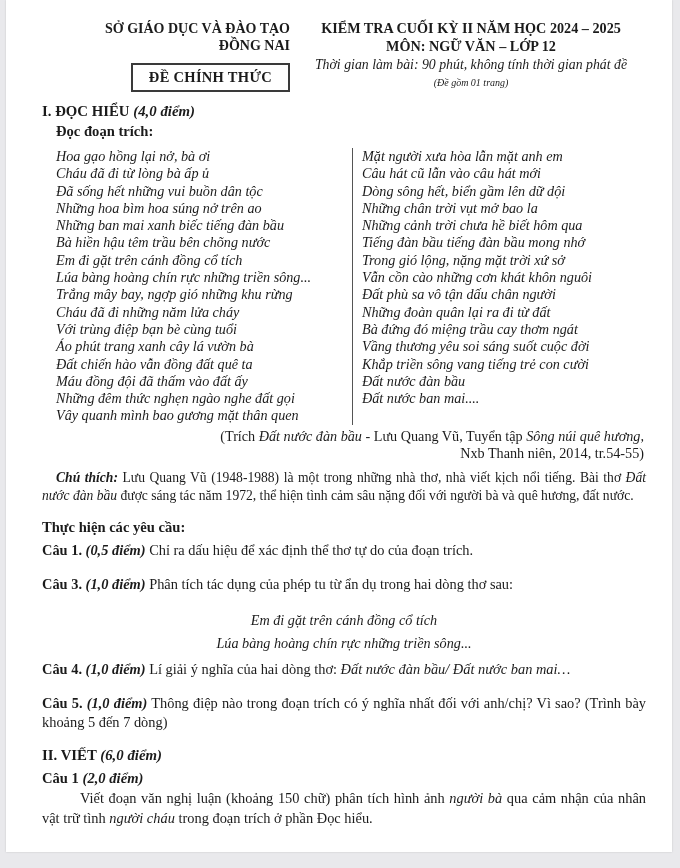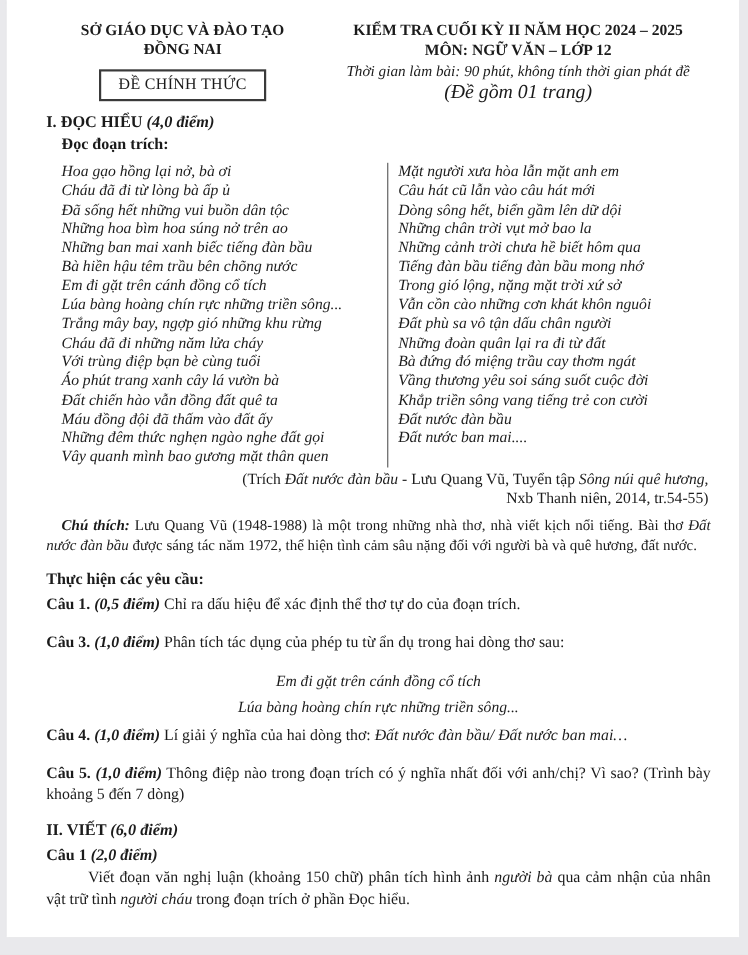--- a/index.html
+++ b/index.html
@@ -2,29 +2,29 @@
 <html lang="vi"><head>
 <meta charset="utf-8">
 <style>
   html,body{margin:0;padding:0;}
   body{background:#dfdfe3;font-family:"Liberation Serif", serif;color:#1b1b1b;}
   .canvas{position:relative;width:680px;height:868px;background:#e9e9ec;overflow:hidden;margin:0 auto;}
   .page{position:absolute;left:6px;top:0;width:666px;height:852px;background:#ffffff;
         box-shadow:0 0 2px rgba(0,0,0,.15);padding:20px 26px 0 36px;box-sizing:border-box;}
   
   .header{display:flex;align-items:flex-start;}
-  .h-left{width:248px;text-align:center;flex:none;}
+  .h-left{width:248px;text-align:right;flex:none;}
   .h-right{flex:1;text-align:center;padding-left:6px;}
   .org{font-weight:bold;font-size:14px;line-height:17px;}
   .official-box{display:inline-block;border:2px solid #3a3a3a;padding:4px 16px;margin-top:9px;
-                font-weight:normal;font-size:14.5px;letter-spacing:.3px;}
+                font-weight:bold;font-size:14.5px;letter-spacing:.3px;}
   .exam-title{font-weight:bold;font-size:14.2px;line-height:17px;}
   .exam-subject{font-weight:bold;font-size:14.2px;line-height:18px;}
   .exam-duration{font-style:italic;font-size:13.8px;line-height:18px;margin-top:1px;}
-  .exam-pagenote{font-style:italic;font-size:18px;line-height:18px;}
+  .exam-pagenote{font-style:italic;font-size:10px;line-height:18px;}
   
   .section-title{font-weight:bold;font-size:14.8px;margin-top:11px;}
   .pts{font-style:italic;}
   .read-instruction{font-weight:bold;font-size:14.6px;margin-top:2px;padding-left:14px;line-height:19px;}
   
   .poem{display:flex;margin-top:7px;margin-left:14px;font-style:italic;font-size:14.2px;}
   .poem-col{line-height:17.3px;}
   .poem-col.left{width:296px;flex:none;}
   .poem-col.right{border-left:1.2px solid #555;padding-left:9px;flex:1;}
   .poem-line{white-space:nowrap;}

